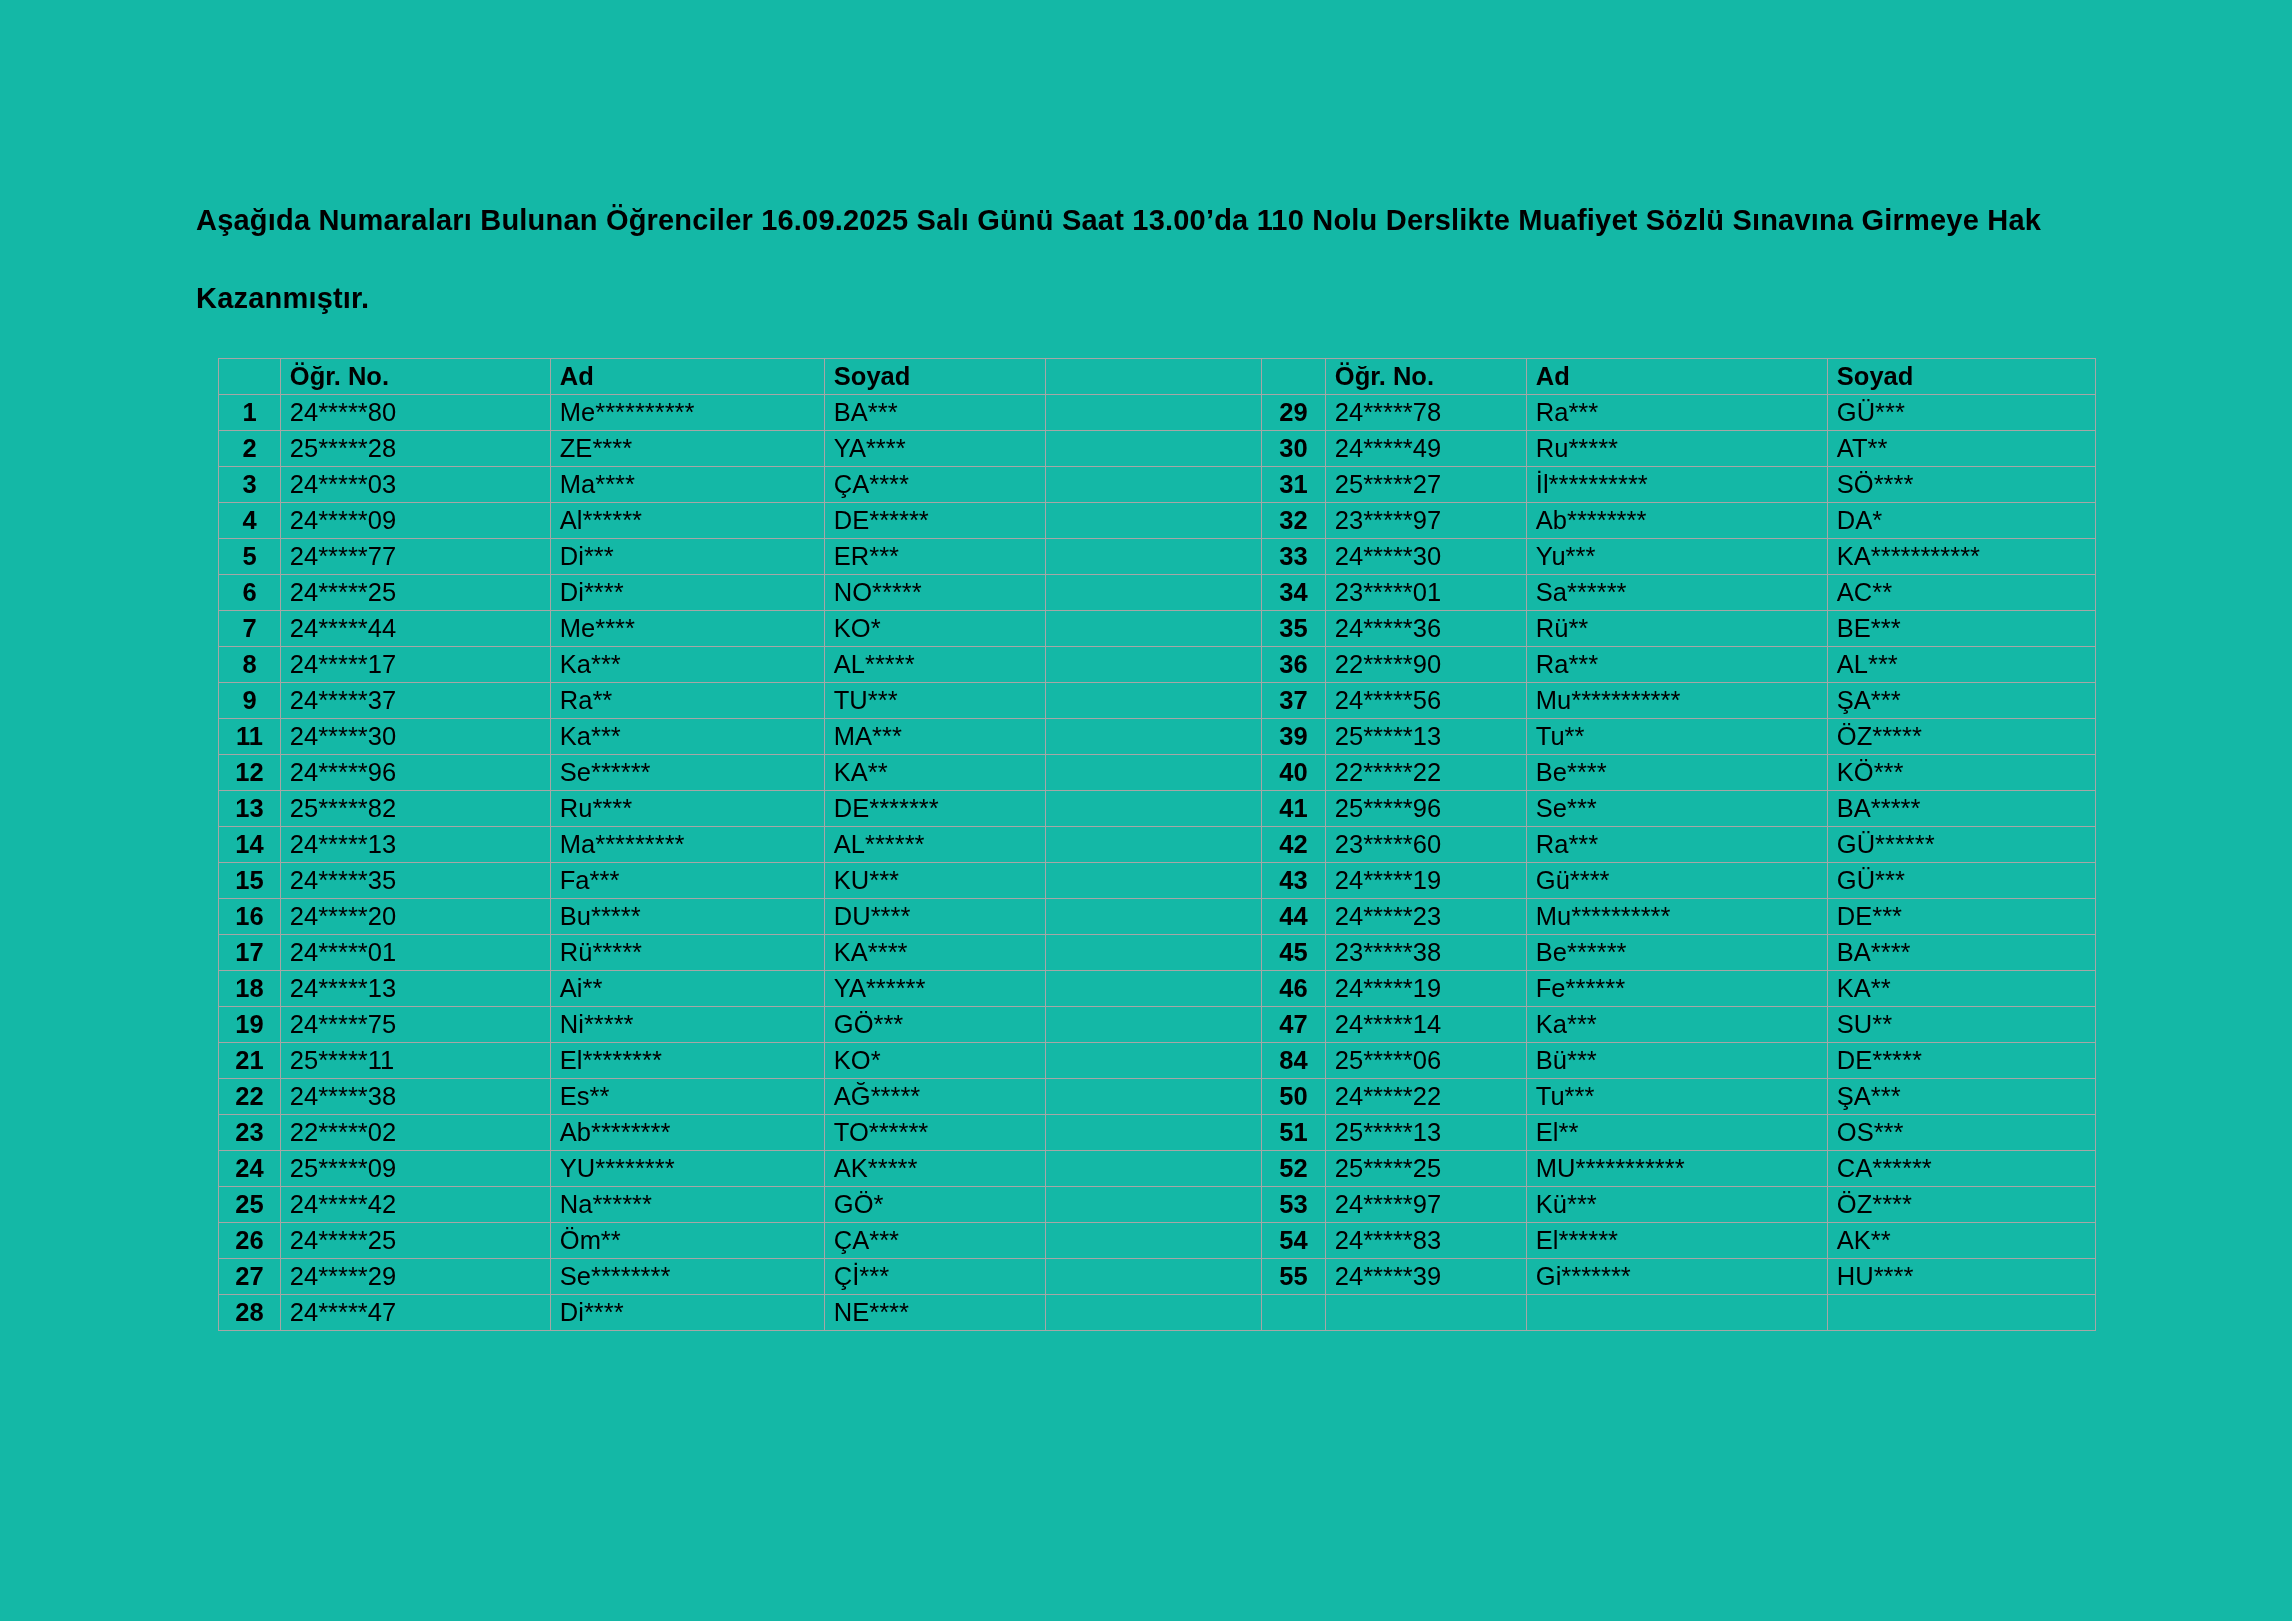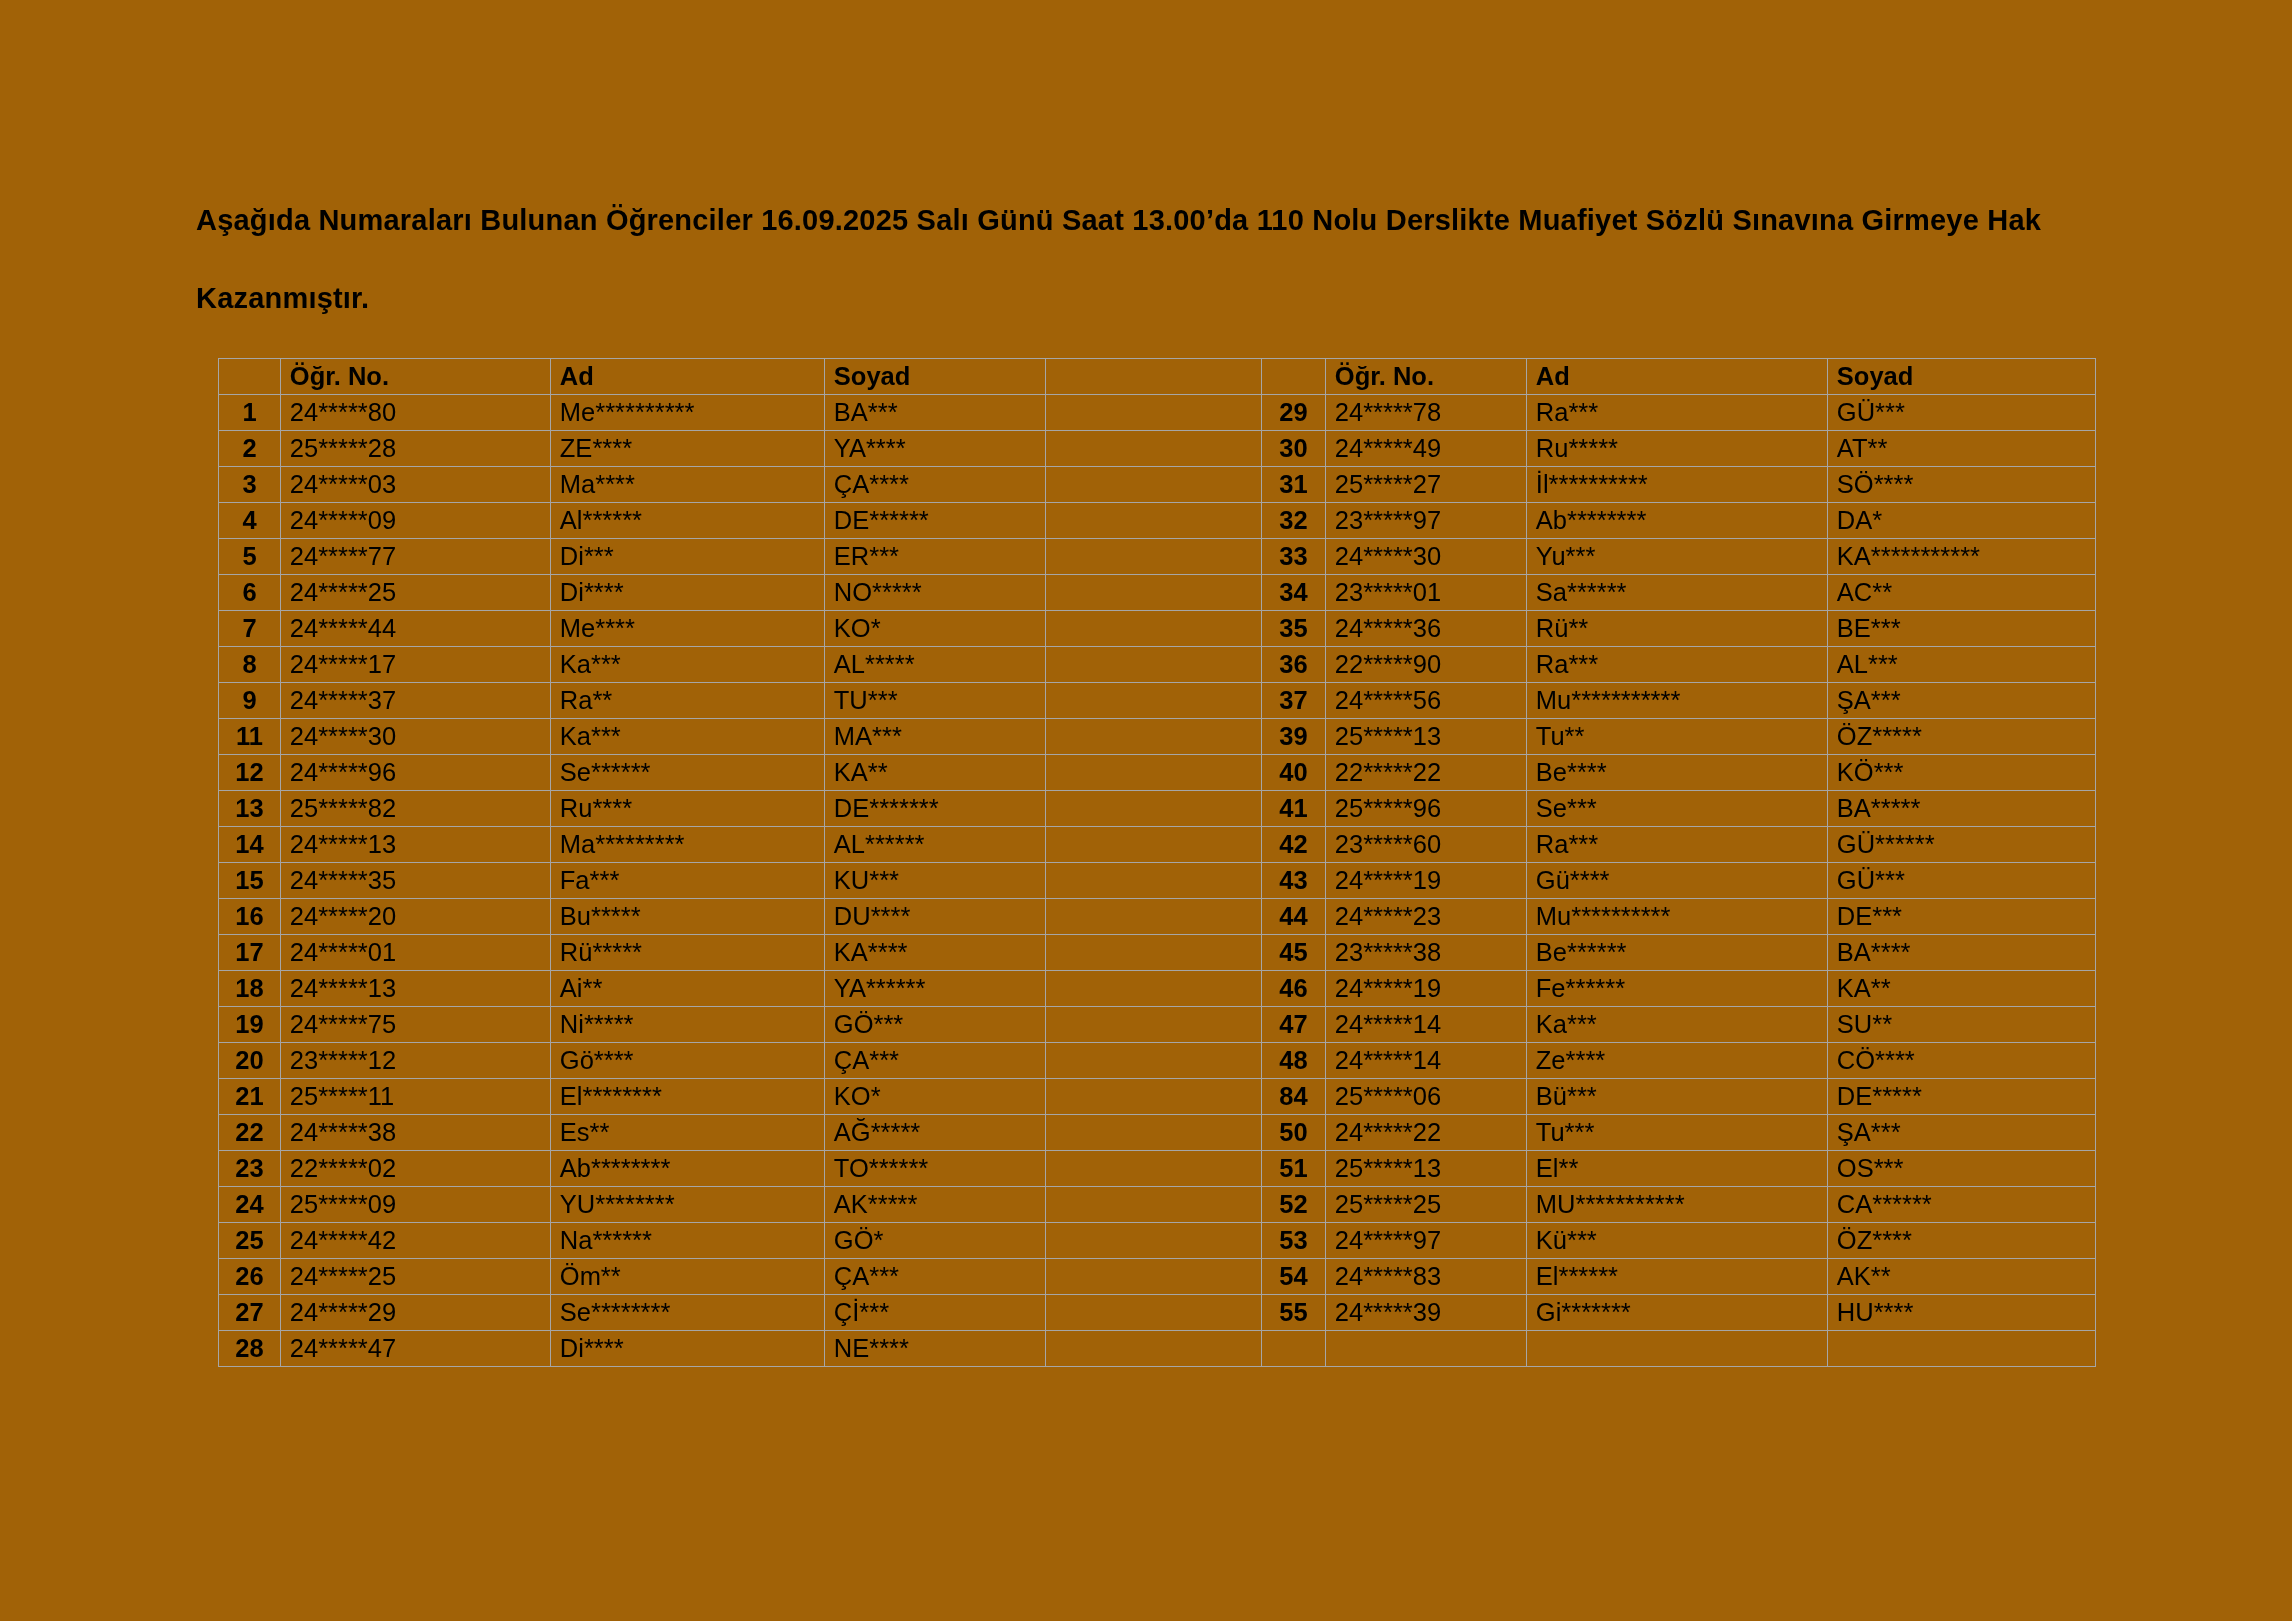--- a/index.html
+++ b/index.html
@@ -9,21 +9,21 @@
     width: 2293px;
     height: 1621px;
     overflow: hidden;
     font-family: "Liberation Sans", sans-serif;
     color: #000000;
   }
   .page {
     position: relative;
     width: 2293px;
     height: 1621px;
-    background: #a16207;
+    background: #14b8a6;
   }
   .doc-title {
     position: absolute;
     left: 196px;
     top: 181px;
     width: 1892px;
     font-size: 29px;
     font-weight: bold;
     line-height: 78px;
     letter-spacing: 0.2px;
@@ -282,31 +282,20 @@
           <td class="col-ogrno">24*****75</td>
           <td class="col-ad">Ni*****</td>
           <td class="col-soyad">GÖ***</td>
           <td></td>
           <td class="col-num">47</td>
           <td class="col-ogrno">24*****14</td>
           <td class="col-ad">Ka***</td>
           <td class="col-soyad">SU**</td>
         </tr>
         <tr>
-          <td class="col-num">20</td>
-          <td class="col-ogrno">23*****12</td>
-          <td class="col-ad">Gö****</td>
-          <td class="col-soyad">ÇA***</td>
-          <td></td>
-          <td class="col-num">48</td>
-          <td class="col-ogrno">24*****14</td>
-          <td class="col-ad">Ze****</td>
-          <td class="col-soyad">CÖ****</td>
-        </tr>
-        <tr>
           <td class="col-num">21</td>
           <td class="col-ogrno">25*****11</td>
           <td class="col-ad">El********</td>
           <td class="col-soyad">KO*</td>
           <td></td>
           <td class="col-num">84</td>
           <td class="col-ogrno">25*****06</td>
           <td class="col-ad">Bü***</td>
           <td class="col-soyad">DE*****</td>
         </tr>

